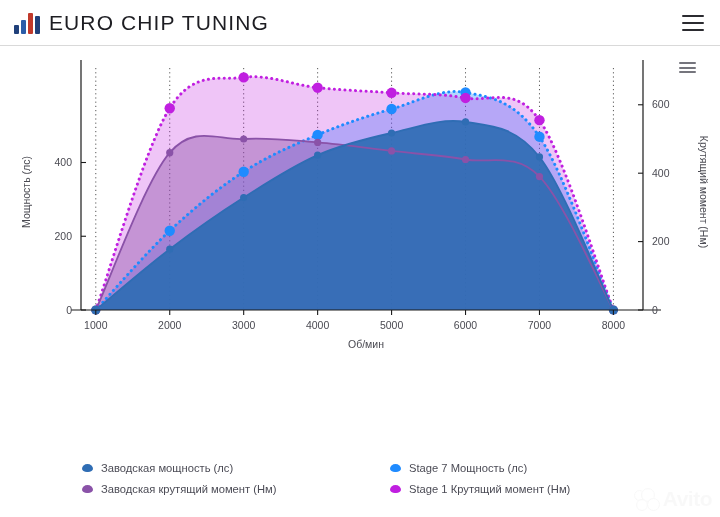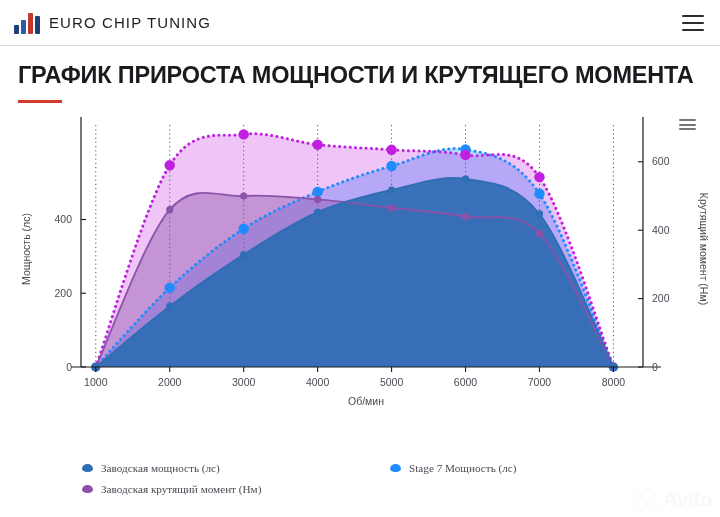--- a/index.html
+++ b/index.html
@@ -17,21 +17,21 @@
     display:flex;align-items:center;padding:0 14px;box-sizing:border-box;
   }
   .brand{display:flex;align-items:center;gap:9px;}
   .logo-bars{display:flex;align-items:flex-end;gap:2px;height:22px;}
   .logo-bars i{display:block;width:5px;border-radius:1px;}
   .lb1{height:9px;background:#20407a;}
   .lb2{height:14px;background:#2a5ca8;}
   .lb3{height:21px;background:#c0392b;}
   .lb4{height:18px;background:#20407a;}
   .brand-text{
-    font-size:15px;letter-spacing:1.1px;color:#1d1d22;font-weight:400;
+    font-size:21px;letter-spacing:1.1px;color:#1d1d22;font-weight:400;
     white-space:nowrap;
   }
   .hamburger{
     position:absolute;right:16px;top:50%;transform:translateY(-50%);
     width:22px;height:16px;display:flex;flex-direction:column;justify-content:space-between;
     cursor:pointer;
   }
   .hamburger span{display:block;height:2px;background:#2b2b30;border-radius:1px;}
 
   
@@ -54,21 +54,21 @@
 
   
   .legend{
     position:absolute;left:0;top:455px;width:720px;height:50px;
   }
   .legend-col{position:absolute;}
   .legend-col.left{left:82px;top:2px;}
   .legend-col.right{left:390px;top:2px;}
   .legend-item{
     display:flex;align-items:center;gap:8px;height:21px;
-    font-size:11.2px;color:#4b4b55;white-space:nowrap;cursor:pointer;font-family:Liberation Serif, serif;
+    font-size:11.2px;color:#4b4b55;white-space:nowrap;cursor:pointer;
   }
   .lgnd-mark{
     width:11px;height:8px;border-radius:50% 50% 45% 45%/60% 60% 40% 40%;
     flex:0 0 auto;
   }
 
   
   .watermark{
     position:absolute;right:8px;bottom:6px;display:flex;align-items:center;gap:3px;
     opacity:.5;
@@ -100,24 +100,20 @@
       </span>
       <span class="brand-text">EURO CHIP TUNING</span>
     </div>
     <div class="hamburger">
       <span></span>
         <span></span>
         <span></span>
     </div>
   </div>
 
-  <div class="title-wrap">
-    <h1 class="page-title">ГРАФИК ПРИРОСТА МОЩНОСТИ И КРУТЯЩЕГО МОМЕНТА</h1>
-    <div class="title-rule"></div>
-  </div>
 
   <div class="chart-area">
     <svg class="plot-svg" id="plot" width="720" height="360">
         <line x1="95.78947368421052" x2="95.78947368421052" y1="14" y2="256" stroke="#3a3a3a" stroke-width="1" stroke-dasharray="1.2 3" opacity=".85"></line>
         <line x1="169.73684210526315" x2="169.73684210526315" y1="14" y2="256" stroke="#3a3a3a" stroke-width="1" stroke-dasharray="1.2 3" opacity=".85"></line>
         <line x1="243.6842105263158" x2="243.6842105263158" y1="14" y2="256" stroke="#3a3a3a" stroke-width="1" stroke-dasharray="1.2 3" opacity=".85"></line>
         <line x1="317.63157894736844" x2="317.63157894736844" y1="14" y2="256" stroke="#3a3a3a" stroke-width="1" stroke-dasharray="1.2 3" opacity=".85"></line>
         <line x1="391.5789473684211" x2="391.5789473684211" y1="14" y2="256" stroke="#3a3a3a" stroke-width="1" stroke-dasharray="1.2 3" opacity=".85"></line>
         <line x1="465.5263157894737" x2="465.5263157894737" y1="14" y2="256" stroke="#3a3a3a" stroke-width="1" stroke-dasharray="1.2 3" opacity=".85"></line>
         <line x1="539.4736842105262" x2="539.4736842105262" y1="14" y2="256" stroke="#3a3a3a" stroke-width="1" stroke-dasharray="1.2 3" opacity=".85"></line>
@@ -211,20 +207,24 @@
       <div class="legend-item">
         <span class="lgnd-mark" style="background: rgb(138, 82, 168);"></span>
         <span>Заводская крутящий момент (Нм)</span>
       </div>
     </div>
     <div class="legend-col right">
       <div class="legend-item">
         <span class="lgnd-mark" style="background: rgb(31, 139, 255);"></span>
         <span>Stage 7 Мощность (лс)</span>
       </div>
+      <div class="legend-item">
+        <span class="lgnd-mark" style="background: rgb(192, 31, 224);"></span>
+        <span>Stage 1 Крутящий момент (Нм)</span>
+      </div>
     </div>
   </div>
 
   <div class="watermark">
     <span class="wm-dots">
       <b class="wm-d1"></b>
         <b class="wm-d2"></b>
         <b class="wm-d3"></b>
         <b class="wm-d4"></b>
     </span>

